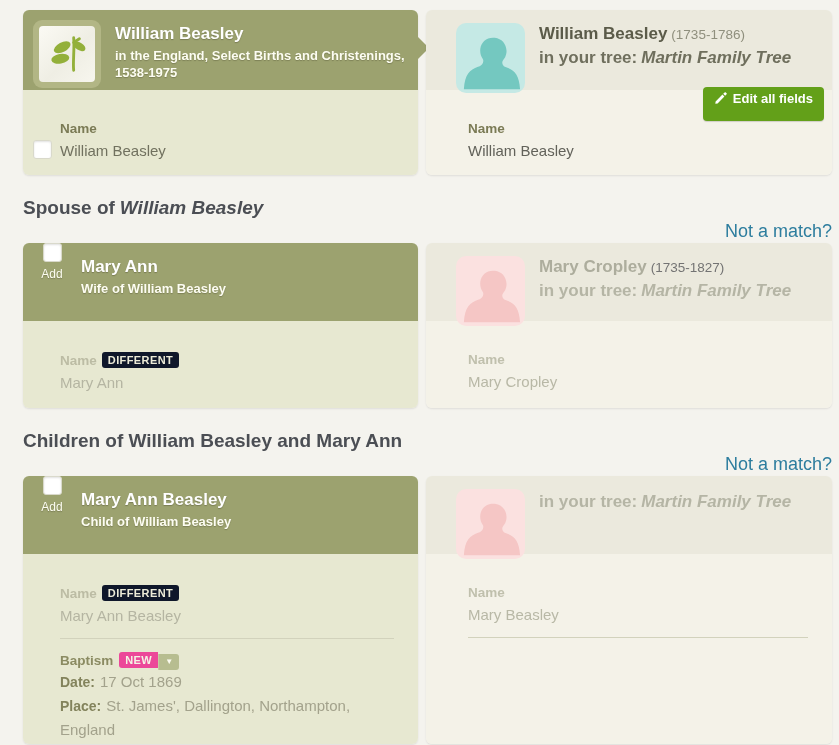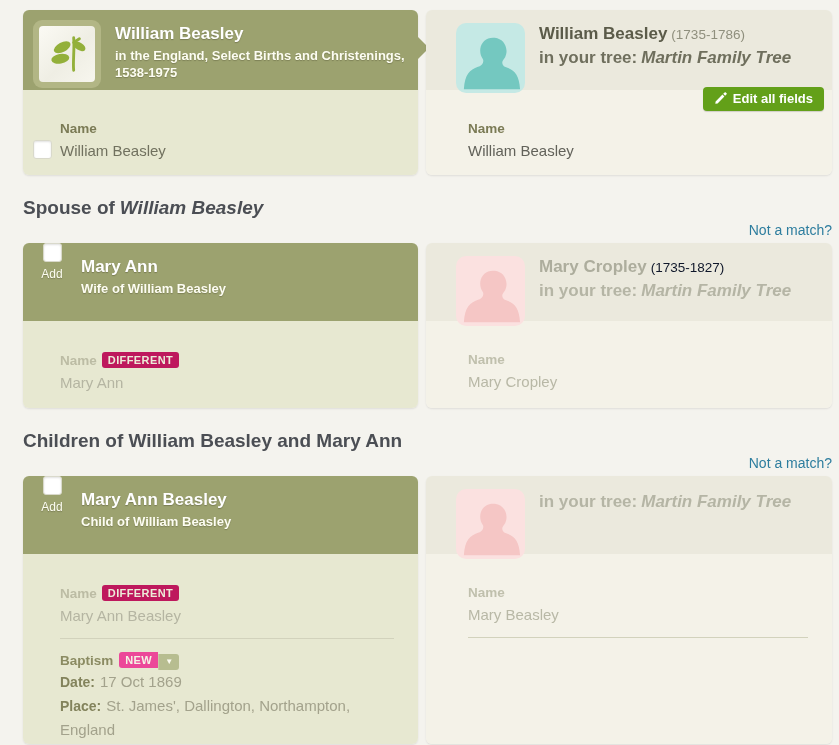--- a/index.html
+++ b/index.html
@@ -60,67 +60,67 @@
   .avatar.teal svg path { fill:#74c8c0; }
   .avatar.pink { background:#fbe1e0; }
   .avatar.pink svg path { fill:#f5c6c5; }
   .tree-card .header-titles { margin-left:113px; max-width:290px; }
   .t-title { font-weight:bold; font-size:17px; line-height:21px; color:#5b5b49; }
   .t-lifespan { font-weight:normal; font-size:13.5px; color:#8f8f7d; margin-left:4px; }
   .t-tree { font-weight:bold; font-size:17px; color:#6f6f5d; margin-top:3px; }
   .t-tree .it { font-style:italic; margin-left:4px; }
 
   .muted .t-title { color:#adad9d; }
-  .muted .t-lifespan { color:#0f172a;margin-top:12px; }
+  .muted .t-lifespan { color:#737373;margin-top:12px; }
   .muted .t-tree { color:#b5b5a5; }
 
   
   .body-inner { padding:30px 24px 12px 37px; }
   .tree-card .body-inner { padding-left:42px; }
   .f-label { font-weight:bold; font-size:13.5px; color:#7b7b55; line-height:18px; }
   .f-value { font-size:15px; color:#71715f; line-height:21px; margin-top:2px; }
   .tree-card .f-value { color:#62625a; }
 
   .muted-f .f-label { color:#bcbca4; }
   .muted-f .f-value { color:#b5b5a2; }
   .tree-card.muted .f-label { color:#c0c0ad; }
   .tree-card.muted .f-value { color:#b8b8a6; }
 
   .body-checkbox { position:absolute; left:10px; top:50px; }
 
   .badge {
     display:inline-block; font-size:11px; font-weight:bold; letter-spacing:.4px;
     padding:2px 6px 2px; border-radius:3px; vertical-align:1px; margin-left:5px;
   }
-  .badge.different { background:#be185d; color:#ecebd8; }
+  .badge.different { background:#0f172a; color:#ecebd8; }
   .badge.new { background:#ec4899; color:#f4f4e4; border-radius:3px 0 0 3px; margin-left:6px; }
   .badge-arrow {
     display:inline-block; background:#b7bd90; color:#fbfbf0; font-size:8px;
     padding:3px 6px 3px; border-radius:0 3px 3px 0; border-left:1px solid #c6cba2;
     vertical-align:1px; cursor:pointer; line-height:10px;
   }
 
   .divider { border-top:1px solid #d2d2bc; margin:12px 0 12px; }
   .fact-label { font-weight:bold; font-size:13.5px; color:#8b8b62; }
   .fact-line { font-size:15px; line-height:24px; }
   .fact-line .fl { font-weight:bold; color:#83835c; font-size:14px; }
   .fact-line .fv { color:#a3a28c; margin-left:5px; }
 
   
   .edit-btn {
     position:absolute; top:-3px; right:8px; background:#63a019; border:none; color:#fff;
-    font-family:inherit; font-weight:bold; font-size:13px; padding:4px 11px 5px; border-radius:4px;
+    font-family:inherit; font-weight:bold; font-size:13px; padding:4px 11px 15px; border-radius:4px;
     cursor:pointer; display:flex; align-items:center; gap:6px; box-shadow:0 1px 1px rgba(0,0,0,.15);
   }
 
   
   .section-heading { margin:22px 0 0; font-size:19px; font-weight:bold; color:#4b4e54; height:20px; }
   .section-heading .it { font-style:italic; margin-left:5px; }
   .link-row { height:20px; margin:4px 0 2px; text-align:right; }
-  .notmatch { color:#2d7d9e; font-size:14px; text-decoration:none; cursor:pointer; }
+  .notmatch { color:#2d7d9e; font-size:18px; text-decoration:none; cursor:pointer; }
 
   
   .row-a .card { height:165px; } .row-a .card-header { height:80px; } .row-a .card-body { height:85px; }
   .row-b .card { height:165px; } .row-b .card-header { height:78px; } .row-b .card-body { height:87px; }
   .row-c .card { height:268px; } .row-c .card-header { height:78px; } .row-c .card-body { height:190px; }
 </style>
 </head>
 <body>
 
 <div class="container">

